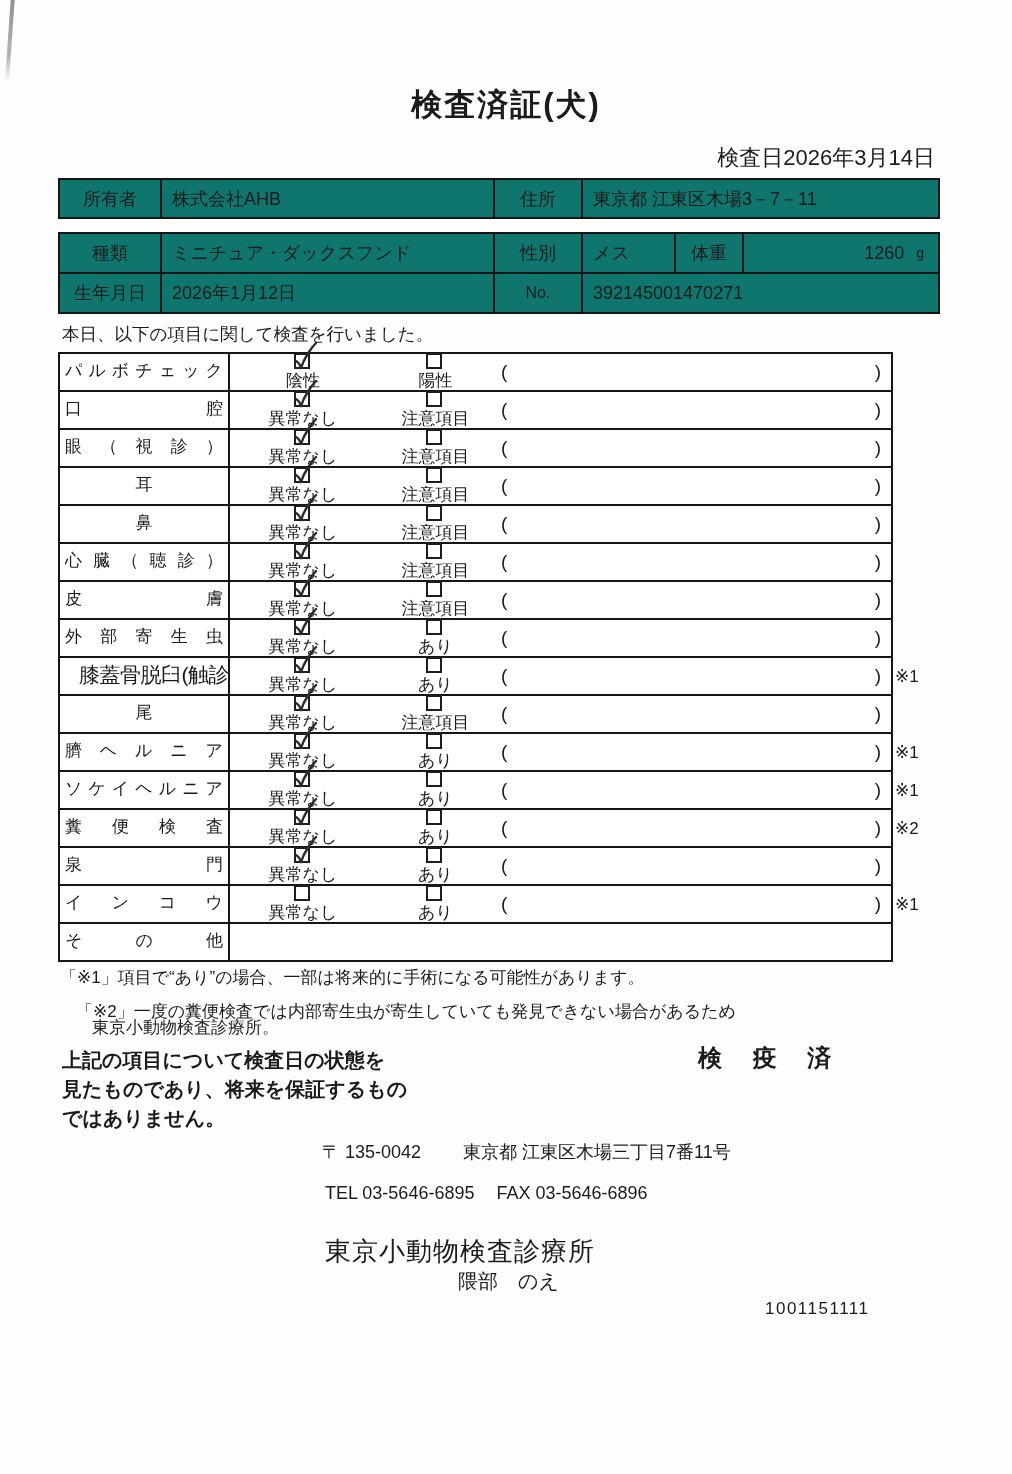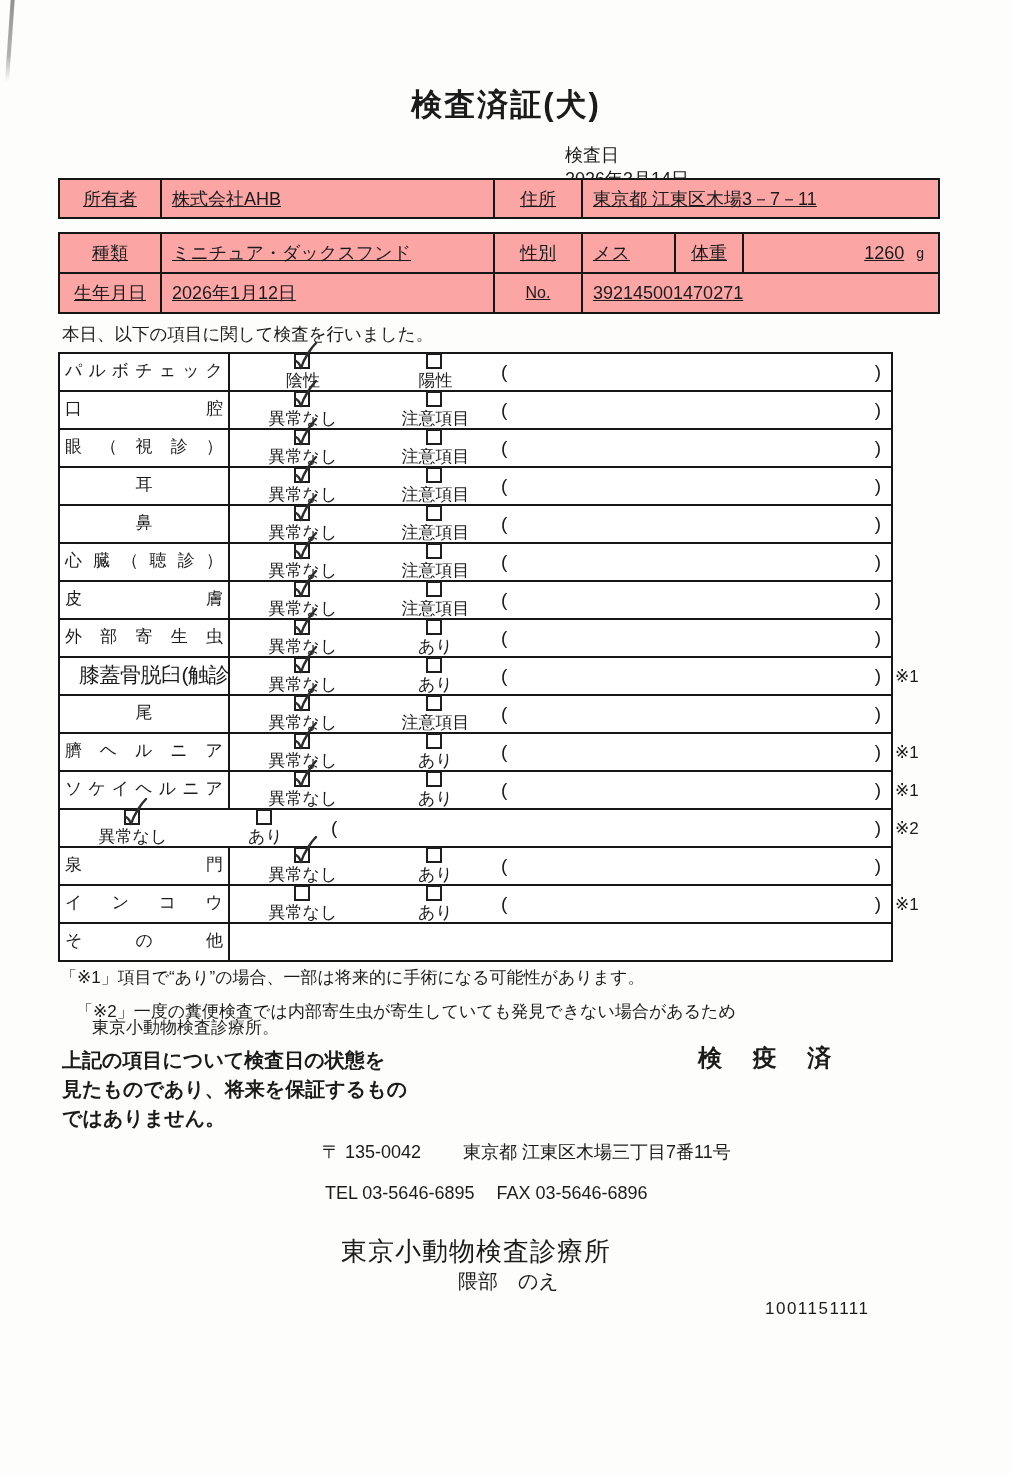--- a/index.html
+++ b/index.html
@@ -10,23 +10,23 @@
   }
   
   .scan-mark { position:absolute; left:8px; top:-6px; width:4px; height:88px;
     background:linear-gradient(#6a6a6a,#9a9a9a 70%,transparent); transform:rotate(4deg);
     border-radius:3px; opacity:.75; }
 
   .title { position:absolute; top:84px; left:0; width:100%; text-align:center;
     font-size:31px; font-weight:600; letter-spacing:2px; }
 
   .daterow { position:absolute; top:143px; left:565px; right:77px;
-    display:flex; justify-content:flex-end; font-size:18px;flex-direction:column; }
-
-  .tbl { position:absolute; left:58px; border:2px solid #161616; box-sizing:border-box; background:#fca5a5;text-decoration:underline; }
+    display:flex; justify-content:flex-end; font-size:22px; }
+
+  .tbl { position:absolute; left:58px; border:2px solid #161616; box-sizing:border-box; background:#0f766e; }
   .cell { display:flex; align-items:center; box-sizing:border-box; font-size:18px; }
   .bR { border-right:2px solid #161616; }
   .ctr { justify-content:center; }
   .pad { padding-left:10px; }
 
   .t-owner { top:178px; width:882px; height:41px; display:flex; }
   .t-info  { top:232px; width:882px; }
   .irow { display:flex; height:38px; }
   .irow + .irow { border-top:2px solid #161616; }
   .w-lab1 { width:102px; }
@@ -73,21 +73,21 @@
   .disc { position:absolute; top:1046px; left:62px; font-size:20px;
     font-weight:600; line-height:29px; }
 
   .stamp { position:absolute; top:1042px; left:698px; font-size:24px;
     font-weight:600; letter-spacing:12px; white-space:nowrap; }
 
   .addr { position:absolute; top:1140px; left:322px; font-size:18px; white-space:nowrap; }
   .addr .a2 { margin-left:42px; }
   .tel  { position:absolute; top:1183px; left:325px; font-size:18px; white-space:nowrap; }
   .tel .fax { margin-left:22px; }
-  .clinic { position:absolute; top:1234px; left:325px; font-size:26px; letter-spacing:1px;margin-left:16px; }
+  .clinic { position:absolute; top:1234px; left:325px; font-size:26px; letter-spacing:1px; }
   .signer { position:absolute; top:1268px; left:458px; font-size:20px; }
   .serial { position:absolute; top:1299px; left:765px; font-size:17px; letter-spacing:1.5px; }
 </style>
 </head>
 <body>
 
 <div class="sheet">
   <div class="scan-mark"></div>
 
   <div class="title">検査済証(犬)</div>
@@ -362,20 +362,21 @@
         <span class="opt opt2">
             <span class="box"></span>
             <span class="optlab">あり</span>
           </span>
         <span class="paren po">(</span>
         <span class="paren pc">)</span>
       </div>
       <span class="rnote">※1</span>
     </div>
     <div class="trow">
+      <div class="lbl al-justify">糞 便 検 査</div>
       <div class="tbody-c">
         <span class="opt opt1">
             <span class="box box1 checked">
               <svg class="chk" viewBox="0 0 26 30">
                 <path d="M4 19 C6 20 8 23 9 26 C12 16 20 5 24 1"></path>
               </svg>
             </span>
             <span class="optlab">異常なし</span>
           </span>
         <span class="opt opt2">

